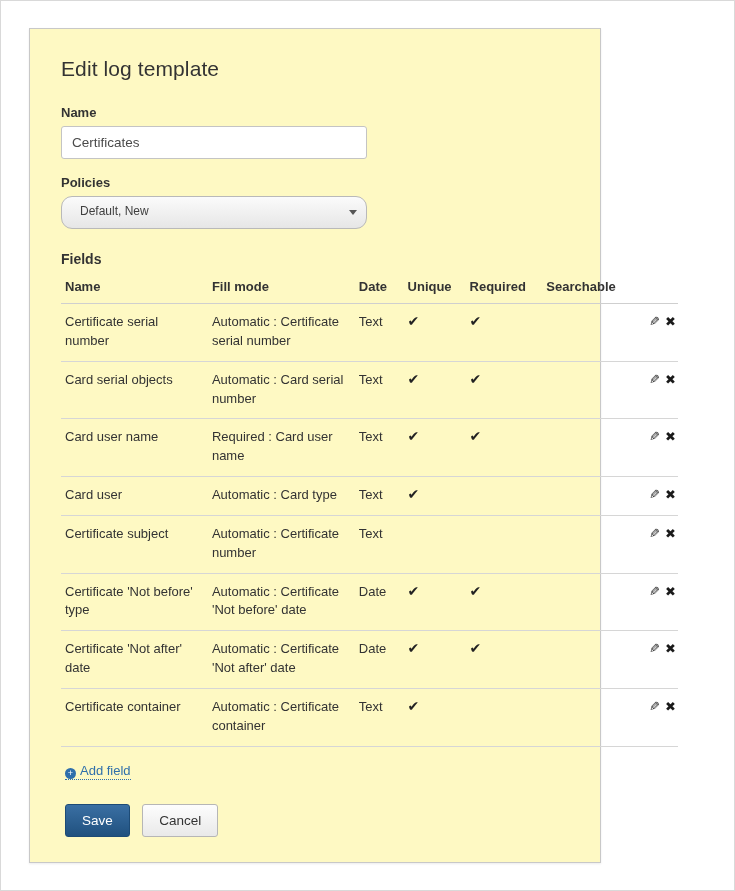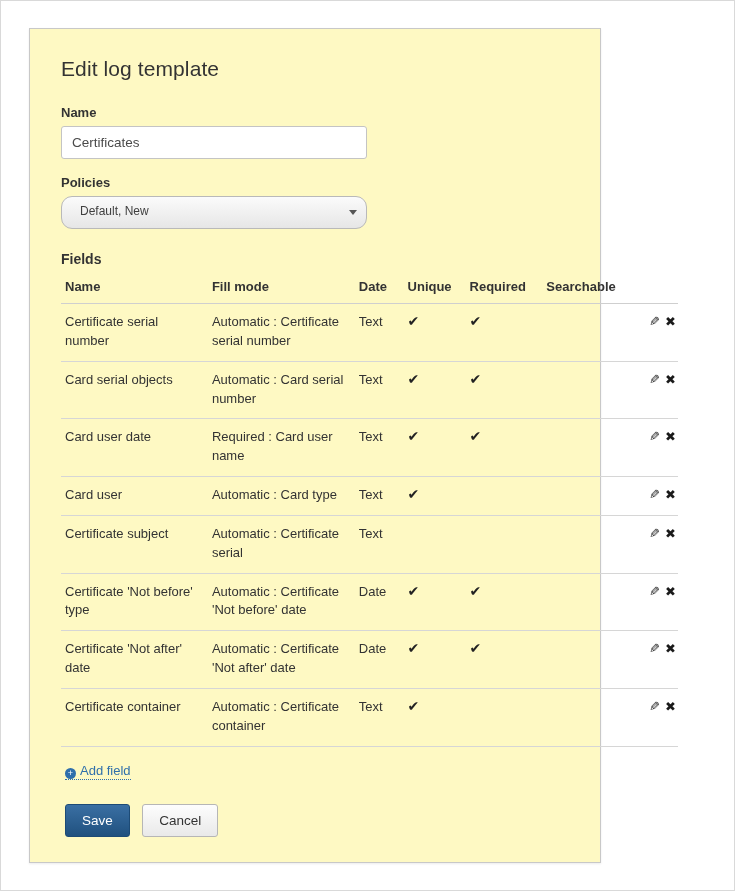--- a/index.html
+++ b/index.html
@@ -276,21 +276,21 @@
             <td class="col-unique check-cell"><span class="check">✔</span></td>
             <td class="col-req check-cell"><span class="check">✔</span></td>
             <td class="col-search check-cell"><span class="check"></span></td>
             <td class="col-act row-actions">
               <span class="icon-btn icon-pencil">✎</span>
               <span class="icon-btn">✖</span>
             </td>
           </tr>
 
           <tr>
-            <td class="col-name">Card user date</td>
+            <td class="col-name">Card user name</td>
             <td class="col-fill">Required : Card user name</td>
             <td class="col-type">Text</td>
             <td class="col-unique check-cell"><span class="check">✔</span></td>
             <td class="col-req check-cell"><span class="check">✔</span></td>
             <td class="col-search check-cell"><span class="check"></span></td>
             <td class="col-act row-actions">
               <span class="icon-btn icon-pencil">✎</span>
               <span class="icon-btn">✖</span>
             </td>
           </tr>
@@ -303,21 +303,21 @@
             <td class="col-req check-cell"><span class="check"></span></td>
             <td class="col-search check-cell"><span class="check"></span></td>
             <td class="col-act row-actions">
               <span class="icon-btn icon-pencil">✎</span>
               <span class="icon-btn">✖</span>
             </td>
           </tr>
 
           <tr>
             <td class="col-name">Certificate subject</td>
-            <td class="col-fill">Automatic : Certificate serial</td>
+            <td class="col-fill">Automatic : Certificate number</td>
             <td class="col-type">Text</td>
             <td class="col-unique check-cell"><span class="check"></span></td>
             <td class="col-req check-cell"><span class="check"></span></td>
             <td class="col-search check-cell"><span class="check"></span></td>
             <td class="col-act row-actions">
               <span class="icon-btn icon-pencil">✎</span>
               <span class="icon-btn">✖</span>
             </td>
           </tr>
 

